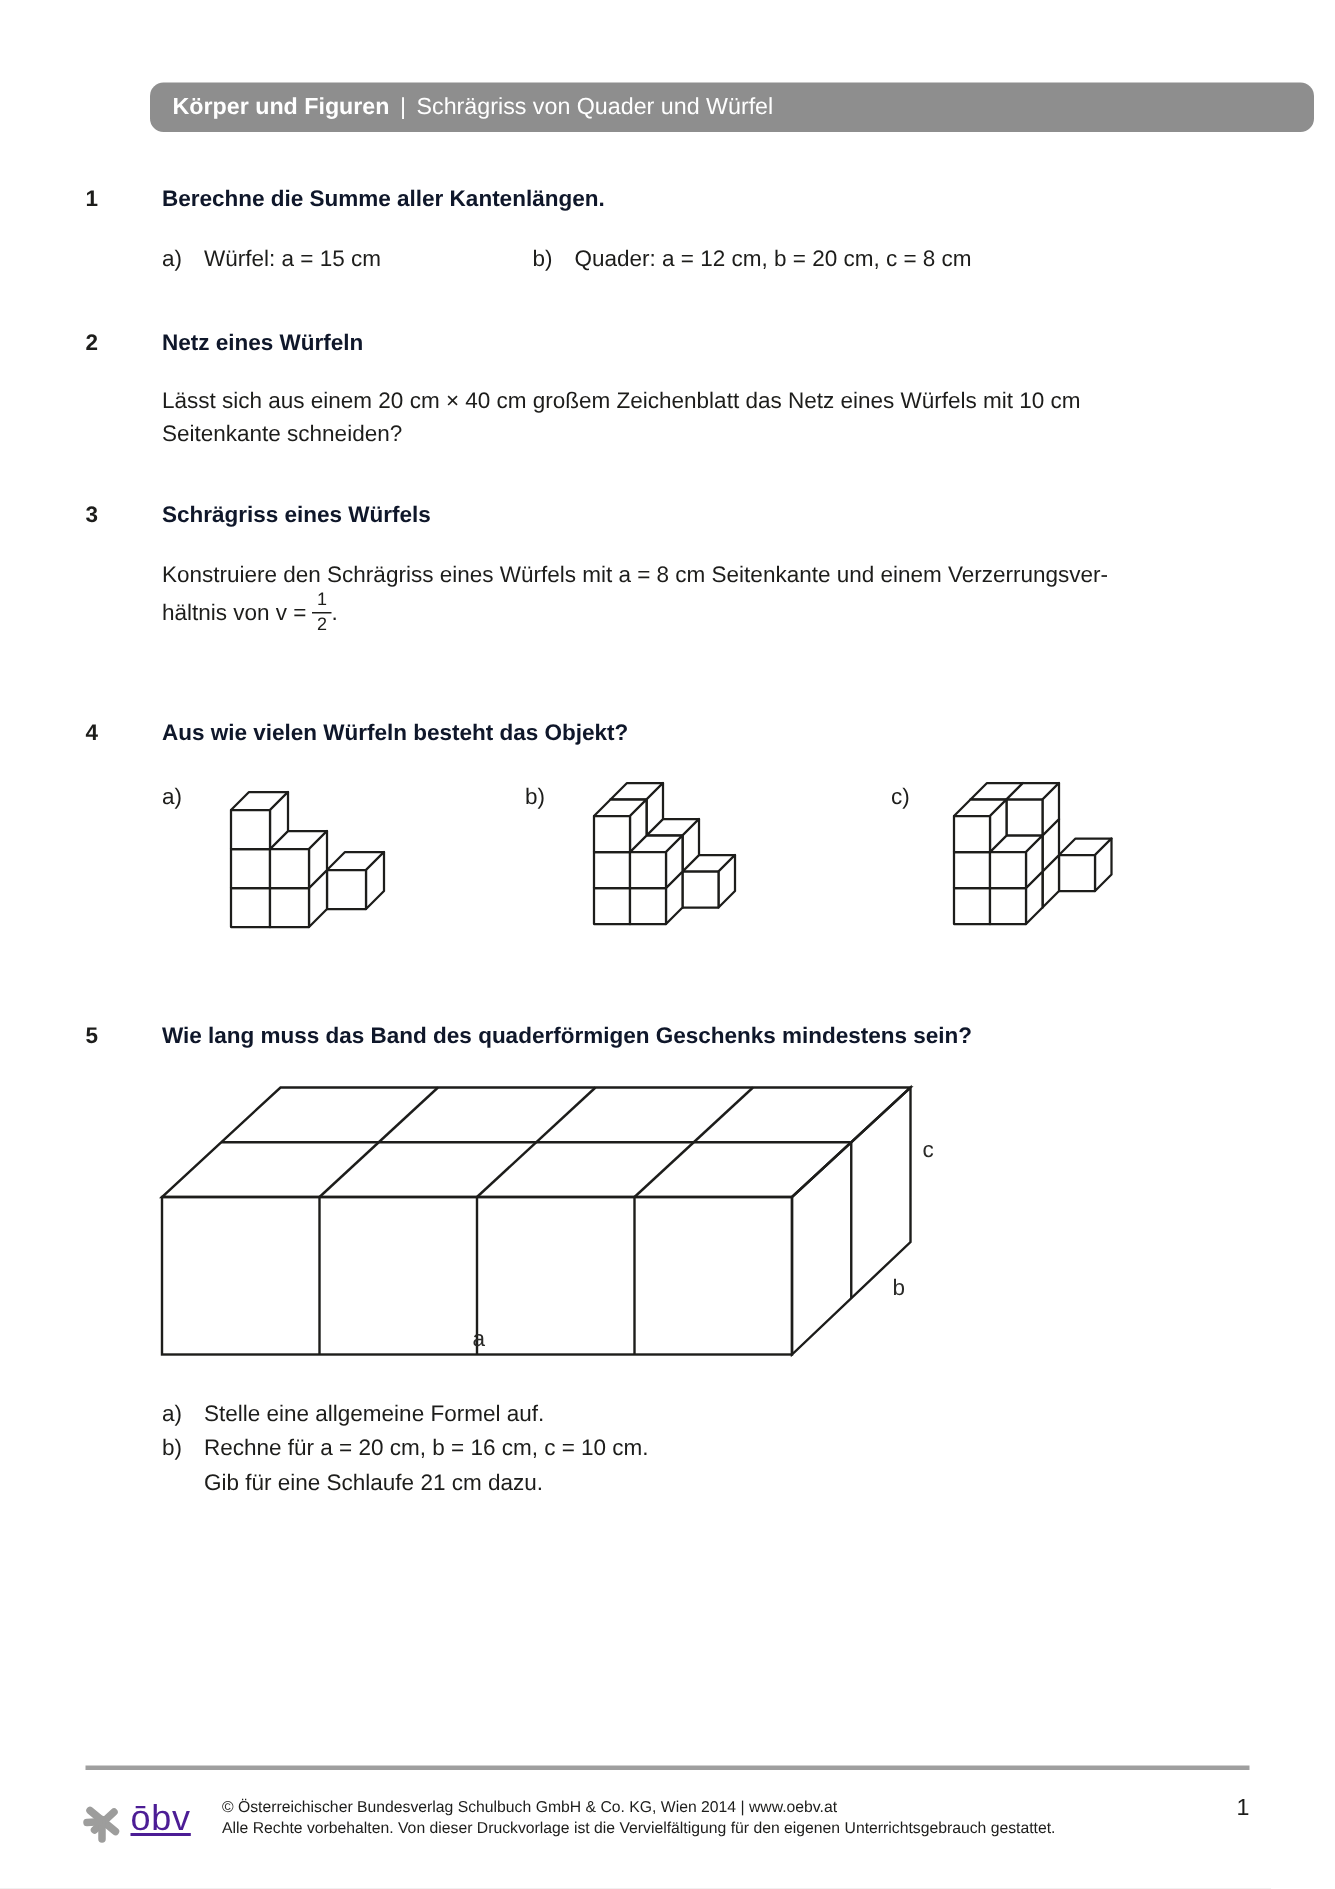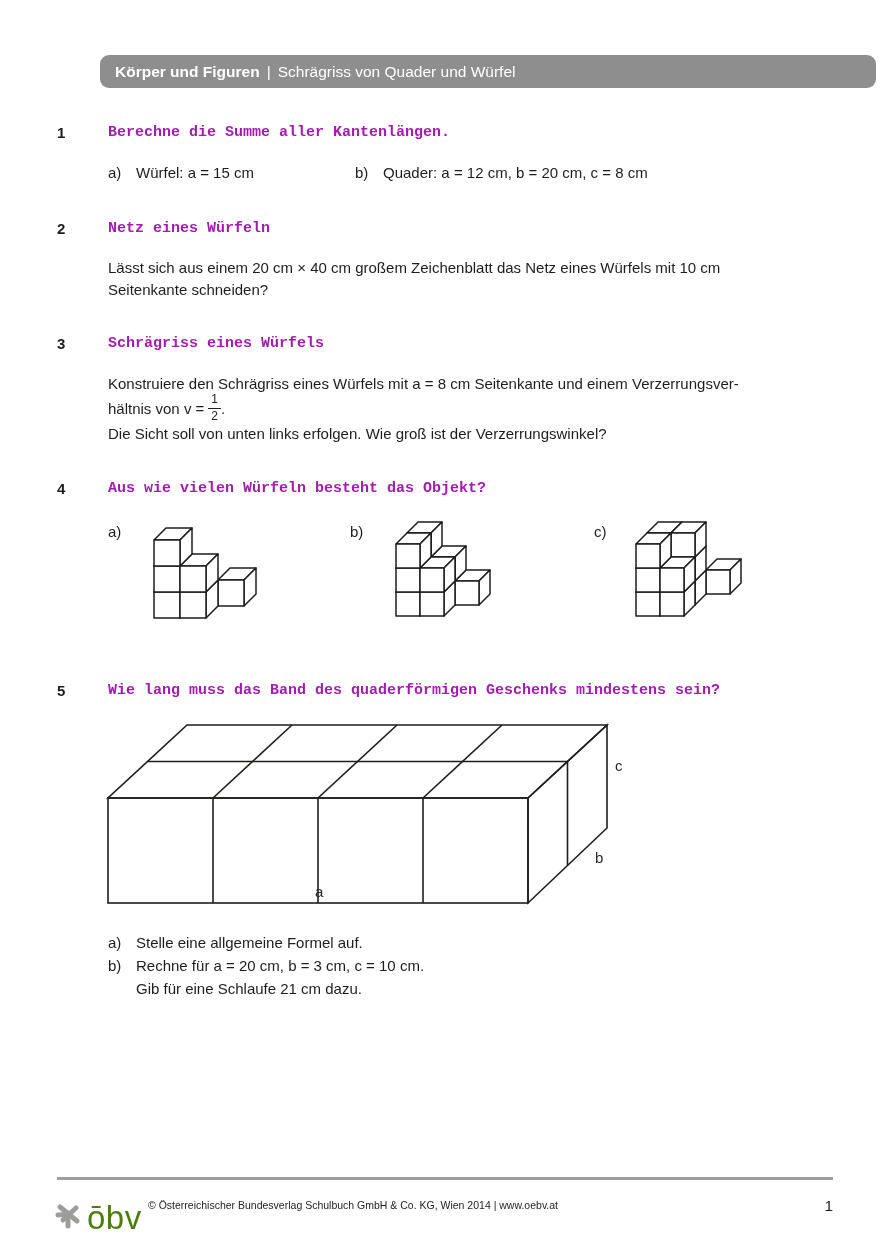--- a/index.html
+++ b/index.html
@@ -12,32 +12,32 @@
     background:#8e8e8e;border-radius:9px;color:#ffffff;
     font-size:15.5px;line-height:33px;padding-left:15px;box-sizing:border-box;
     white-space:nowrap;
     margin-left:43px;
   }
   .header-bar .hb-bold{font-weight:700;}
   .header-bar .hb-sep{margin:0 7px;font-weight:400;}
   .header-bar .hb-light{font-weight:400;}
   .abs{position:absolute;font-size:15px;line-height:19px;white-space:nowrap;color:#1d1d1b;}
   .ex-num{position:absolute;left:57px;font-size:15px;font-weight:700;color:#1d1d1b;}
-  .ex-title{position:absolute;left:108px;font-size:15px;font-weight:700;color:#a21caf;white-space:nowrap;font-family:Liberation Mono, monospace;}
+  .ex-title{position:absolute;left:108px;font-size:15px;font-weight:700;color:#0f172a;white-space:nowrap;}
   .frac{display:inline-block;vertical-align:middle;text-align:center;font-size:12px;line-height:1.15;}
   .frac .fnum{display:block;border-bottom:1.3px solid #1d1d1b;padding:0 3px 1px;}
   .frac .fden{display:block;padding-top:1px;}
   .fracline{position:absolute;display:flex;align-items:center;font-size:15px;white-space:nowrap;}
   .fracline .gap{width:4px;}
   svg.figure{position:absolute;}
   svg.figure polygon.cube-face{fill:#ffffff;stroke:#1d1d1b;stroke-width:1.5;stroke-linejoin:round;}
   svg.cuboid .ln{fill:none;stroke:#1d1d1b;stroke-width:1.6;stroke-linejoin:miter;}
   svg.cuboid text{font-family:"Liberation Sans",sans-serif;font-size:15px;fill:#2a2a28;}
   .footer-rule{position:absolute;left:57px;top:1177px;width:776px;height:3px;background:#9f9f9f;}
-  .logo-text{position:absolute;left:87px;top:1199px;font-size:33px;font-weight:500;letter-spacing:0.5px;color:#4d7c0f;}
+  .logo-text{position:absolute;left:87px;top:1199px;font-size:24px;font-weight:500;letter-spacing:0.5px;color:#4c1d95;text-decoration:underline;}
   .copyright{position:absolute;left:148px;font-size:10.5px;line-height:14px;color:#1d1d1b;white-space:nowrap;}
   .page-number{position:absolute;right:57px;top:1197px;font-size:15.5px;font-weight:500;color:#1d1d1b;}
 </style>
 </head>
 <body>
 
 <div class="page">
 
   <div class="header-bar">
     <span class="hb-bold">Körper und Figuren</span><span class="hb-sep">|</span><span class="hb-light">Schrägriss von Quader und Würfel</span>
@@ -60,21 +60,20 @@
   <div class="abs" style="left:108px;top:374px">Konstruiere den Schrägriss eines Würfels mit a = 8 cm Seitenkante und einem Verzerrungsver-</div>
   <div class="fracline" style="left:108px;top:392px;height:32px">
     <span>hältnis von v =</span>
     <span class="gap"></span>
     <span class="frac">
       <span class="fnum">1</span>
       <span class="fden">2</span>
     </span>
     <span>.</span>
   </div>
-  <div class="abs" style="left:108px;top:424px">Die Sicht soll von unten links erfolgen. Wie groß ist der Verzerrungswinkel?</div>
 
   <div class="ex-num" style="top:480px">4</div>
   <div class="ex-title" style="top:480px">Aus wie vielen Würfeln besteht das Objekt?</div>
   <div class="abs" style="left:108px;top:522px">a)</div>
   <div class="abs" style="left:350px;top:522px">b)</div>
   <div class="abs" style="left:594px;top:522px">c)</div>
   <svg class="figure" id="cubefig-0" style="left:152px;top:518px" width="112" height="104" viewBox="0 0 112 104">
       <polygon class="cube-face" points="66,62 78,50 104,50 92,62"></polygon>
       <polygon class="cube-face" points="92,62 104,50 104,76 92,88"></polygon>
       <polygon class="cube-face" points="66,62 92,62 92,88 66,88"></polygon>
@@ -186,29 +185,30 @@
       <line x1="472.5" y1="48.5" x2="472.5" y2="152.5"></line>
     </g>
     <text x="220" y="184">a</text>
     <text x="520" y="58">c</text>
     <text x="500" y="150">b</text>
   </svg>
 
   <div class="abs" style="left:108px;top:933px">a)</div>
   <div class="abs" style="left:136px;top:933px">Stelle eine allgemeine Formel auf.</div>
   <div class="abs" style="left:108px;top:956px">b)</div>
-  <div class="abs" style="left:136px;top:956px">Rechne für a = 20 cm, b = 3 cm, c = 10 cm.</div>
+  <div class="abs" style="left:136px;top:956px">Rechne für a = 20 cm, b = 16 cm, c = 10 cm.</div>
   <div class="abs" style="left:136px;top:979px">Gib für eine Schlaufe 21 cm dazu.</div>
 
   <div class="footer-rule"></div>
   <svg class="figure" style="left:55px;top:1201px" width="28" height="28" viewBox="0 0 28 28">
     <g stroke="#9d9d9c" stroke-width="5" stroke-linecap="round" fill="none">
       <line x1="5" y1="6" x2="22" y2="20"></line>
       <line x1="21" y1="7" x2="8" y2="19"></line>
       <line x1="13" y1="12" x2="13" y2="25"></line>
       <line x1="3" y1="14" x2="11" y2="13.5"></line>
     </g>
   </svg>
   <div class="logo-text">ōbv</div>
   <div class="copyright" style="top:1198px">© Österreichischer Bundesverlag Schulbuch GmbH &amp; Co. KG, Wien 2014 | www.oebv.at</div>
+  <div class="copyright" style="top:1212px">Alle Rechte vorbehalten. Von dieser Druckvorlage ist die Vervielfältigung für den eigenen Unterrichtsgebrauch gestattet.</div>
   <div class="page-number">1</div>
 
 </div>
 
 </body></html>

